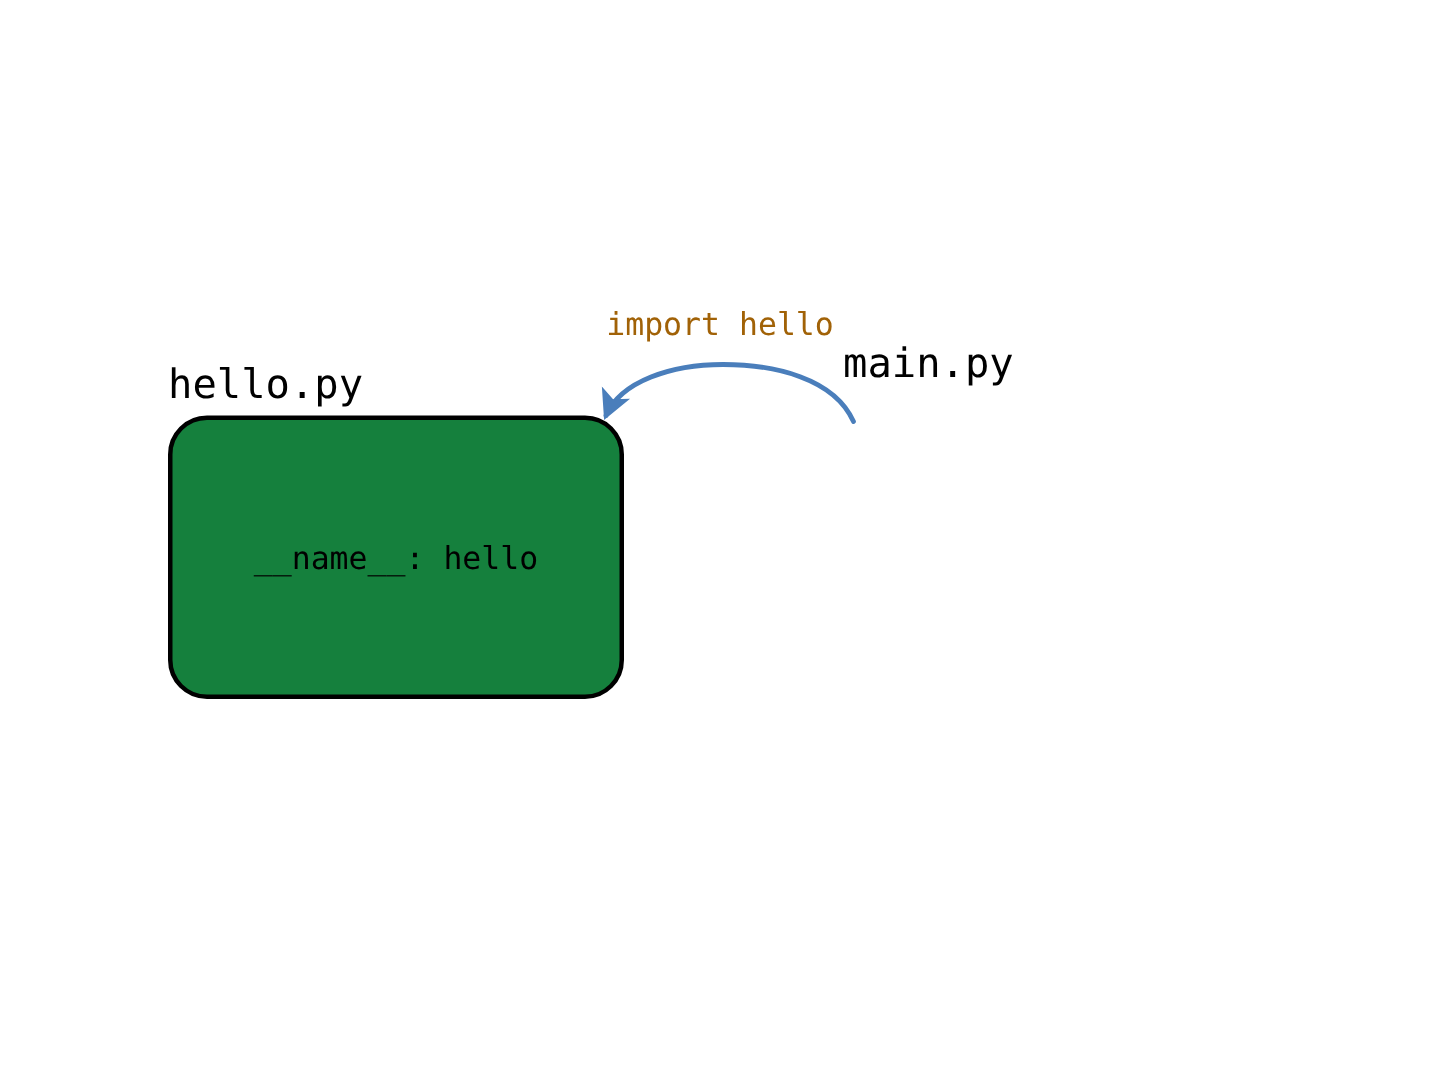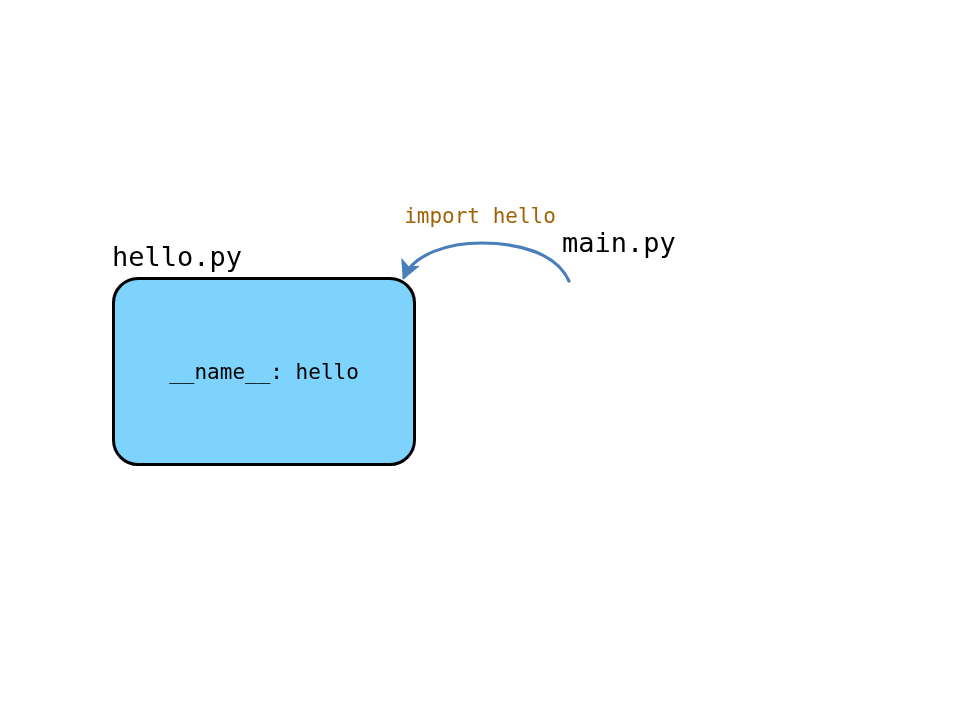--- a/index.html
+++ b/index.html
@@ -15,21 +15,21 @@
     overflow: hidden;
     font-family: "DejaVu Sans Mono", "Liberation Mono", monospace;
   }
 
   
   .module-box {
     position: absolute;
     box-sizing: border-box;
     border: 3px solid #000000;
     border-radius: 26px;
-    background: #7dd3fc;
+    background: #15803d;
   }
   #box-hello  { left: 112px; top: 277px; width: 304px; height: 189px; }
   #box-main   { left: 562px; top: 277px; width: 305px; height: 189px; }
 
   .box-body-text {
     position: absolute;
     left: 0;
     right: 0;
     top: 0;
     height: 100%;

